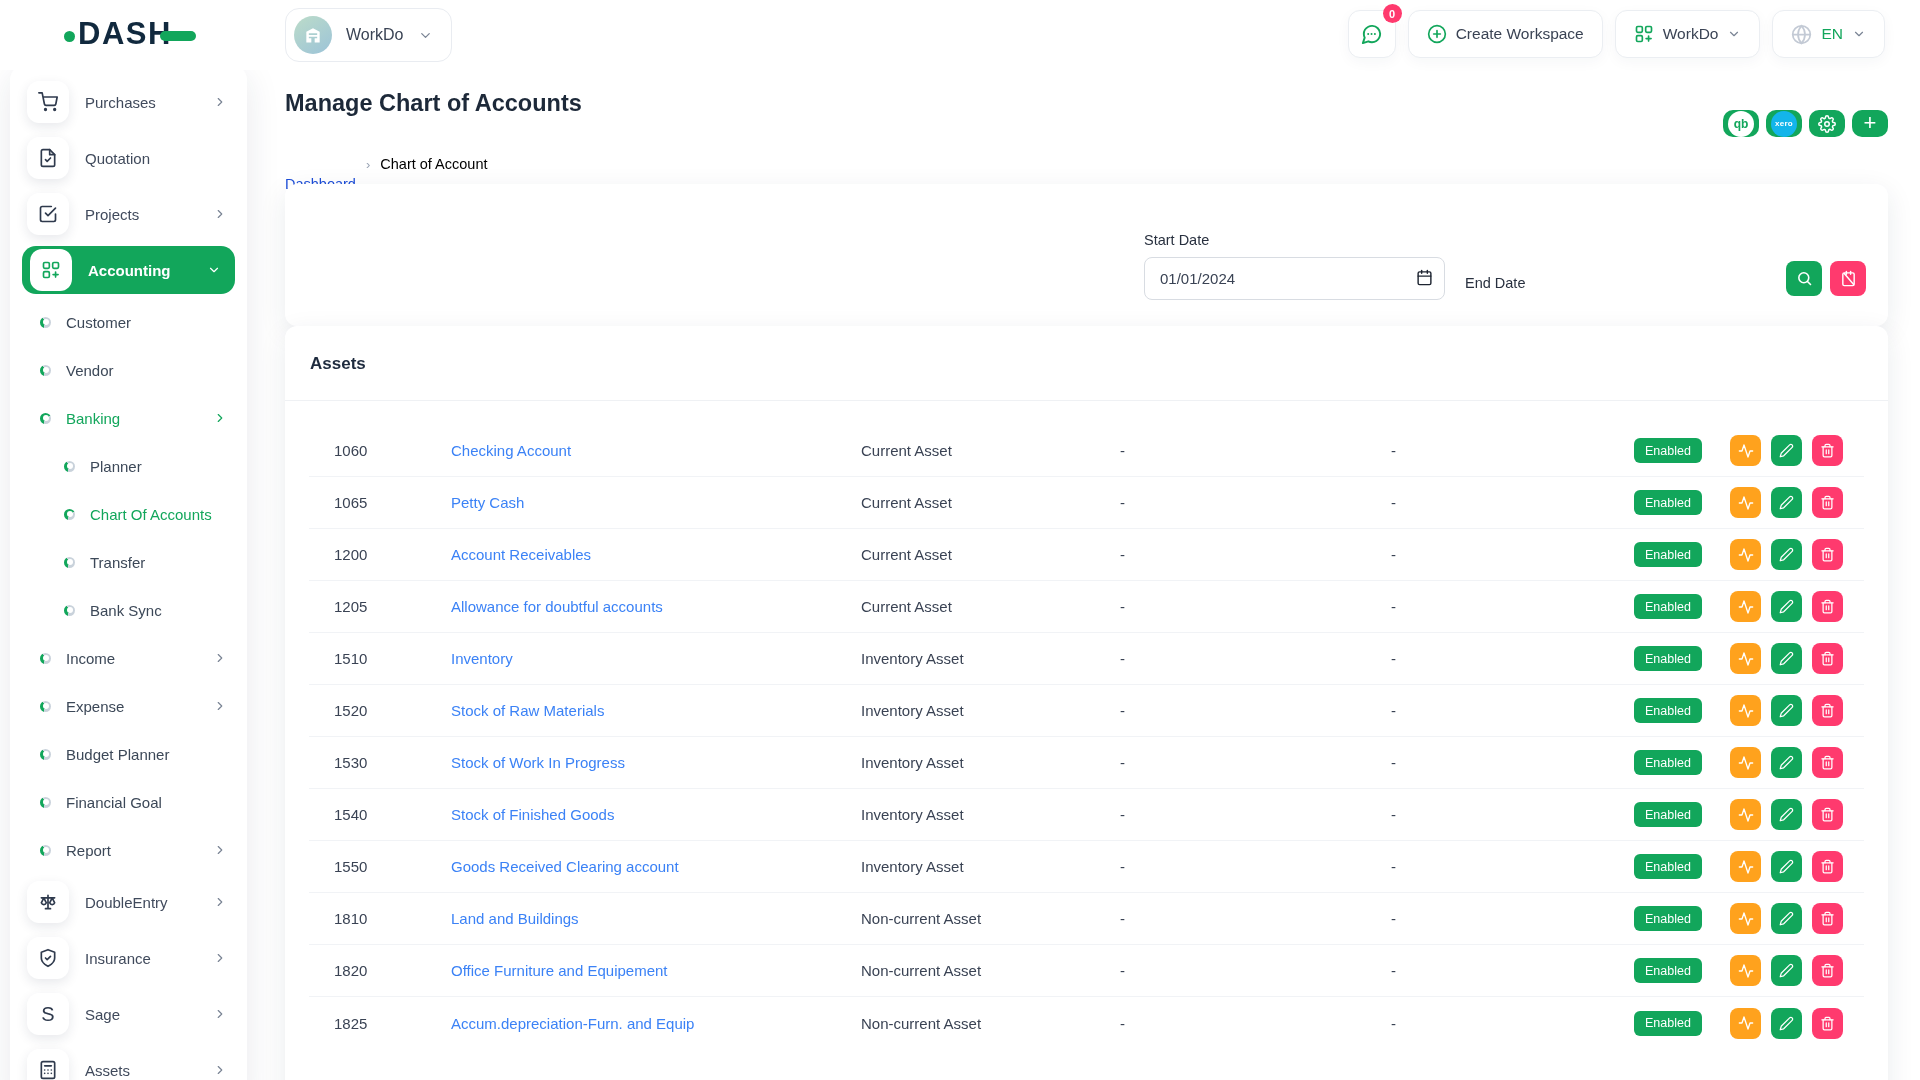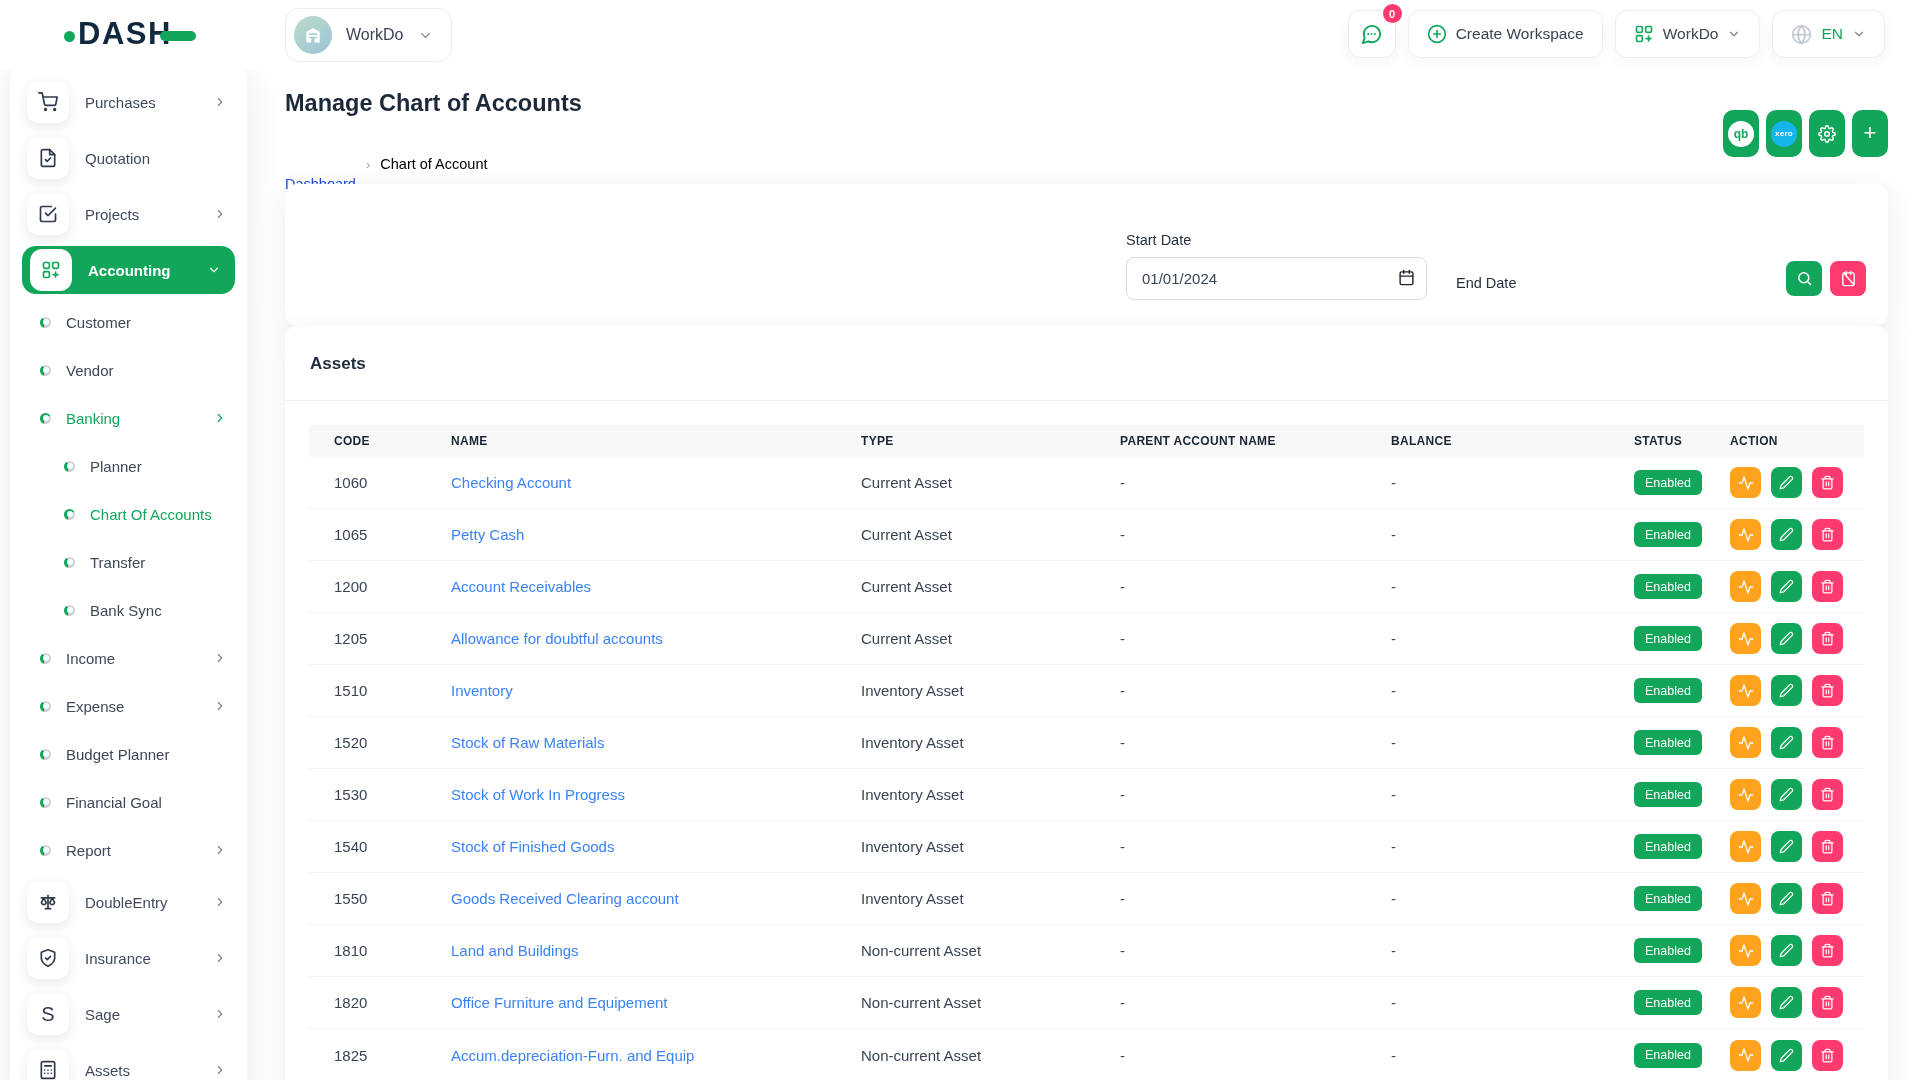--- a/index.html
+++ b/index.html
@@ -57,32 +57,32 @@
 
   
   .main { position:absolute; left:285px; top:70px; width:1603px; height:1010px; }
   .page-title { position:absolute; left:0; top:20px; font-size:23.5px; font-weight:600; color:#1D2939; }
   .breadcrumb { position:absolute; left:0; top:66px; display:flex; align-items:center; gap:10px; font-size:14.5px; }
   .breadcrumb a { color:#1d4ed8; text-decoration:none; cursor:pointer;margin-top:40px; }
   .bc-sep { color:#98A2B3; font-size:13px; }
   .bc-current { color:#000000; }
 
   .page-actions { position:absolute; right:0; top:40px; display:flex; gap:7px; }
-  .pa-btn { width:36px; height:47px; border-radius:10px; background:#12A65B; border:none; cursor:pointer;
+  .pa-btn { width:36px; height:27px; border-radius:10px; background:#12A65B; border:none; cursor:pointer;
     display:flex; align-items:center; justify-content:center; color:#fff; }
   .qb-circle { width:26px; height:26px; border-radius:50%; background:#fff; color:#12A65B;
     font-size:12px; font-weight:800; display:flex; align-items:center; justify-content:center; }
   .xero-circle { width:26px; height:26px; border-radius:50%; background:#13B5EA; color:#fff;
     font-size:8px; font-weight:700; display:flex; align-items:center; justify-content:center; letter-spacing:0.3px; }
   .plus-glyph { font-size:22px; font-weight:500; color:#fff; line-height:1; margin-top:-2px; }
 
   .card { position:absolute; background:#fff; border-radius:12px; box-shadow:0 8px 28px rgba(25,42,70,0.09); }
   .filter-card { left:0; top:114px; width:1603px; height:142px; }
   .filter-inner { position:absolute; right:22px; top:0; height:100%; display:flex; align-items:flex-end;
-    gap:29px; padding-bottom:26px; }
+    gap:20px; padding-bottom:26px; }
   .fgroup { width:301px; }
   .fgroup label { display:block; font-size:14.5px; font-weight:500; color:#28303F; margin-bottom:9px; }
   .finput { position:relative; }
   .finput input { width:100%; height:43px; border:1px solid #D8DCE2; border-radius:8px; padding:0 40px 0 15px;
     font-size:15px; color:#3A4354; font-family:inherit; outline:none; background:#fff; }
   .cal-ic { position:absolute; right:12px; top:12px; color:#1d2430; cursor:pointer; }
   .fbtns { display:flex; gap:8px; margin-bottom:4px; }
   .fbtn { width:36px; height:35px; border:none; border-radius:8px; cursor:pointer; color:#fff;
     display:flex; align-items:center; justify-content:center; }
   .fbtn.search { background:#12A65B; }
@@ -450,29 +450,20 @@
         </button>
       </div>
     </div>
   </section>
 
   <section class="card assets-card">
     <div class="card-head">
       <h2>Assets</h2>
     </div>
     <div class="table-wrap">
-      <div class="thead" id="thead">
-          <div class="cell">CODE</div>
-          <div class="cell">NAME</div>
-          <div class="cell">TYPE</div>
-          <div class="cell">PARENT ACCOUNT NAME</div>
-          <div class="cell">BALANCE</div>
-          <div class="cell">STATUS</div>
-          <div class="cell">ACTION</div>
-        </div>
       <div id="tbody">
           <div class="trow">
     <div class="cell">1060</div>
     <div class="cell"><a>Checking Account</a></div>
     <div class="cell">Current Asset</div>
     <div class="cell">-</div>
     <div class="cell">-</div>
     <div class="cell"><button class="pill">Enabled</button></div>
     <div class="cell acts">
       <button class="act activity">

